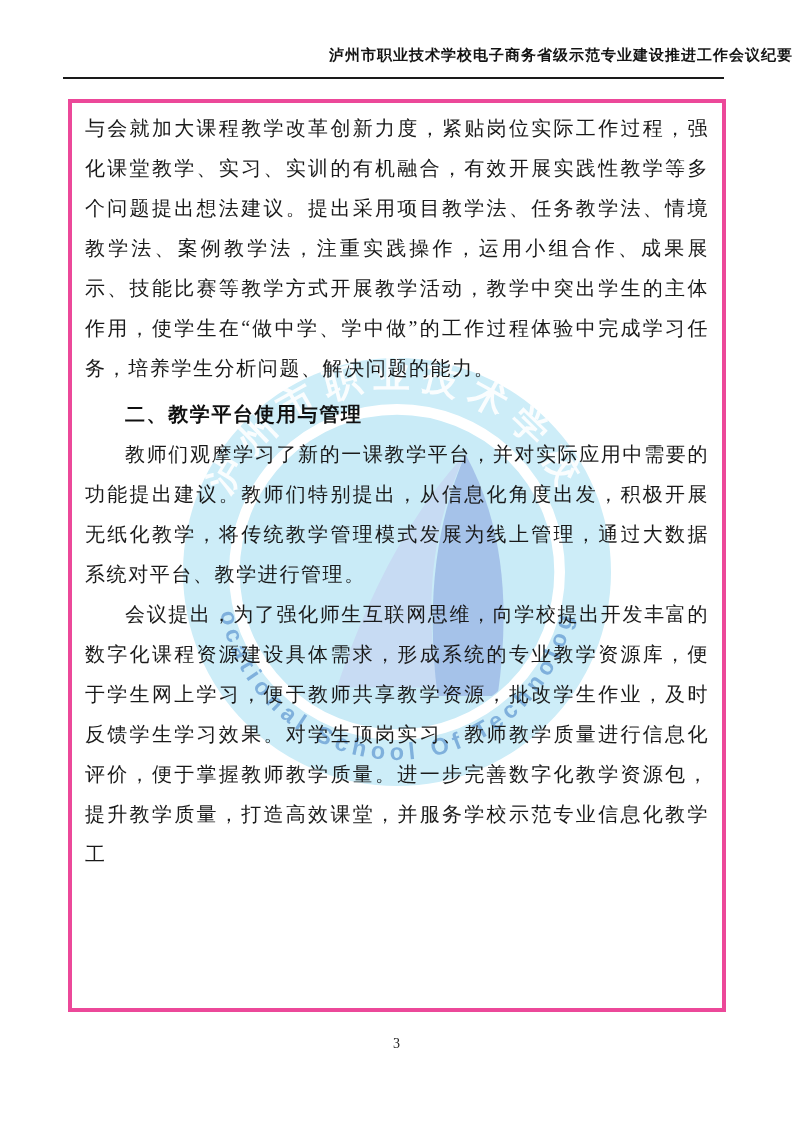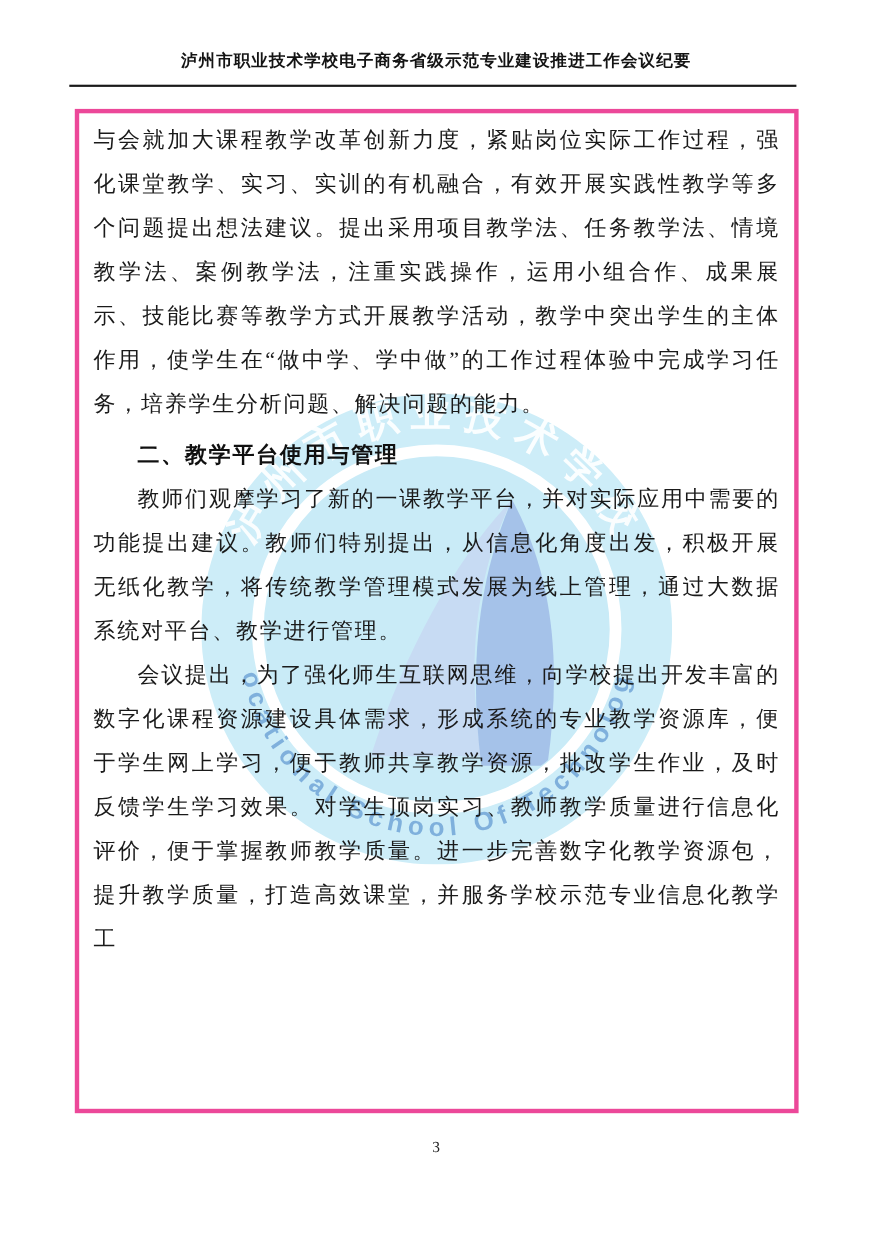--- a/index.html
+++ b/index.html
@@ -12,21 +12,21 @@
     background: #ffffff;
     overflow: hidden;
     font-family: "Liberation Serif", "DejaVu Serif", serif;
     color: #161616;
   }
   .doc-header {
     position: absolute;
     top: 46px;
     left: 0;
     width: 100%;
-    text-align: center;
+    text-align: right;
     font-size: 15px;
     font-weight: 700;
     letter-spacing: 1px;
     color: #141414;
   }
   .header-rule {
     position: absolute;
     top: 77px;
     left: 63px;
     width: 661px;

